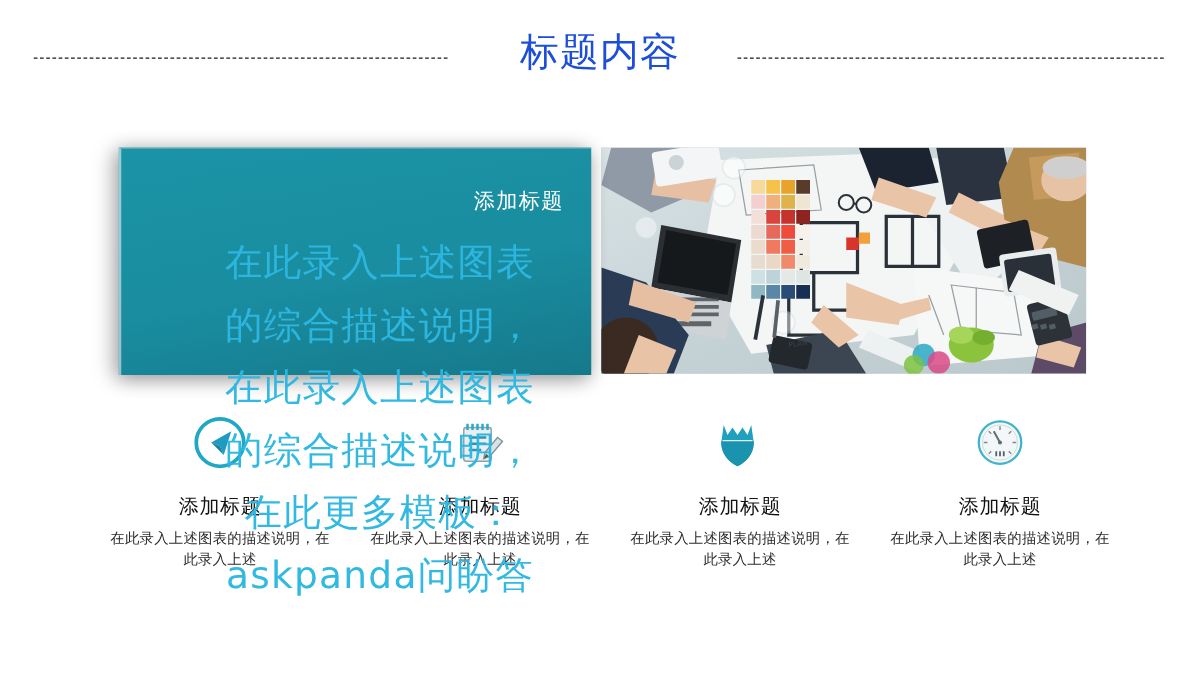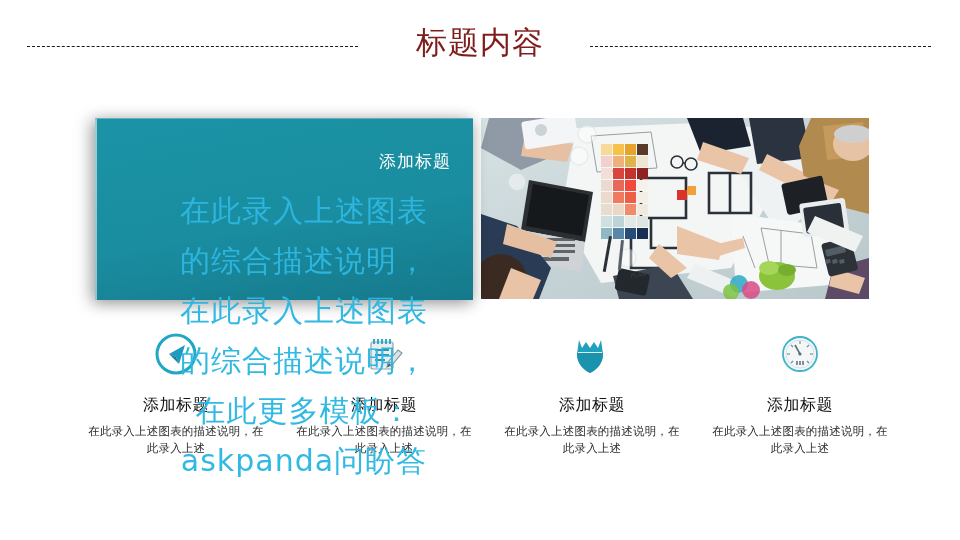--- a/index.html
+++ b/index.html
@@ -23,21 +23,21 @@
     width: 960px; height: 95px;
   }
   #page-title {
     position: absolute;
     left: 0; top: 22px;
     width: 960px;
     text-align: center;
     font-size: 31px;
     line-height: 40px;
     letter-spacing: 1px;
-    color: #7f1d1d;
+    color: #1d4ed8;
     font-weight: 400;
   }
   .rule {
     position: absolute;
     top: 46px;
     height: 0;
     border-top: 1.6px dashed #1b1b1b;
   }
   #rule-left  { left: 27px;  width: 331px; }
   #rule-right { left: 590px; width: 341px; }

